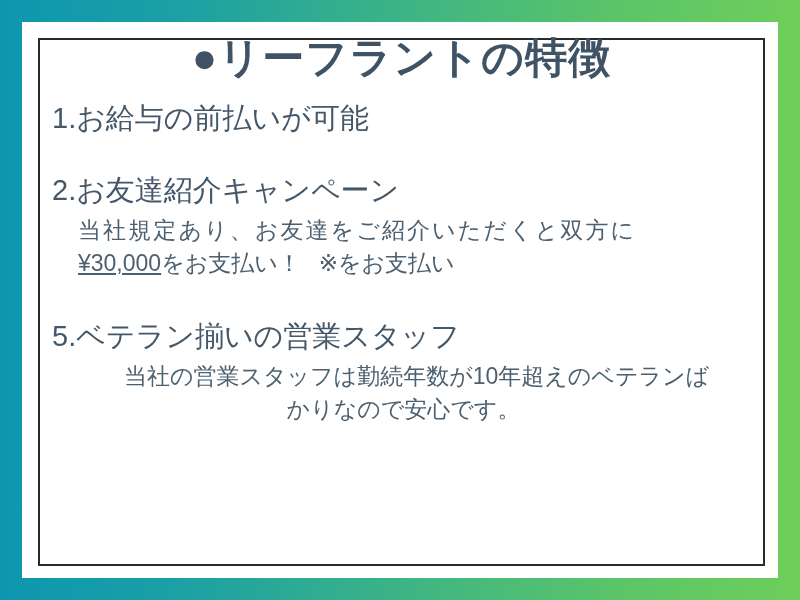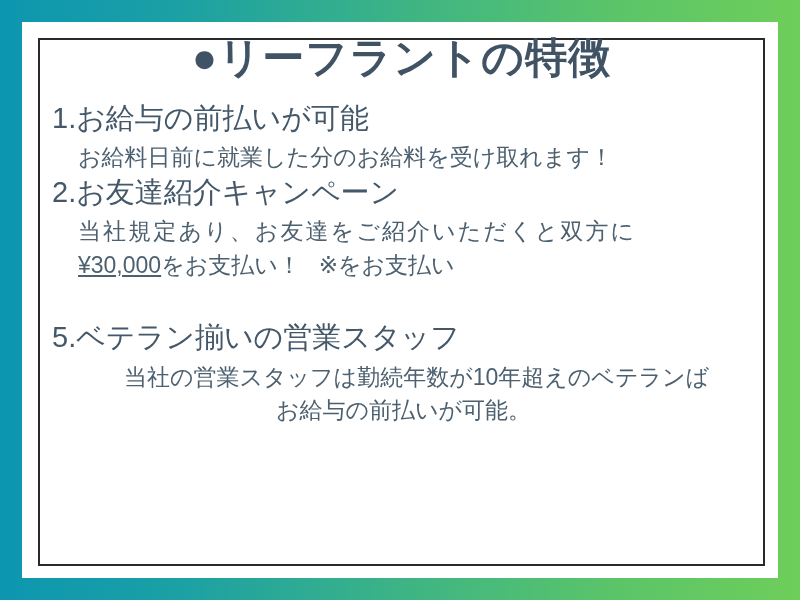--- a/index.html
+++ b/index.html
@@ -73,21 +73,21 @@
   .features {
     margin: 0;
     padding: 0;
     list-style: none;
   }
   .feature {
     margin: 0;
     padding: 0 10px 0 14px;
   }
   .feature-1 { margin-top: 16px; }
-  .feature-2 { }
+  .feature-2 { margin-top: 38px; }
   .feature-3 { margin-top: 38px; }
 
   .feature-heading {
     margin: 0;
     font-size: 29px;
     font-weight: normal;
     color: #44586a;
     line-height: 1.2;
     white-space: nowrap;
   }
@@ -135,36 +135,33 @@
   <div id="content-frame"></div>
 
   <div id="content-inner">
 
     <h1 class="deck-title">●リーフラントの特徴</h1>
 
     <ul class="features">
 
       <li class="feature feature-1">
         <h2 class="feature-heading">1.お給与の前払いが可能</h2>
-        <p class="feature-body">
-          <span class="line">お給料日前に就業した分のお給料を受け取れます！</span>
-        </p>
       </li>
 
       <li class="feature feature-2">
         <h2 class="feature-heading">2.お友達紹介キャンペーン</h2>
         <p class="feature-body">
           <span class="line line-wide">当社規定あり、お友達をご紹介いただくと双方に</span>
           <span class="line"><span class="money">¥30,000</span><span>をお支払い！</span><span class="gap"></span><span>※をお支払い</span></span>
         </p>
       </li>
 
       <li class="feature feature-3">
         <h2 class="feature-heading">5.ベテラン揃いの営業スタッフ</h2>
         <p class="feature-body">
           <span class="line">当社の営業スタッフは勤続年数が10年超えのベテランば</span>
-          <span class="line line-flush">お給与の前払いが可能。</span>
+          <span class="line line-flush">かりなので安心です。</span>
         </p>
       </li>
 
     </ul>
   </div>
 </div>
 
 </body></html>

